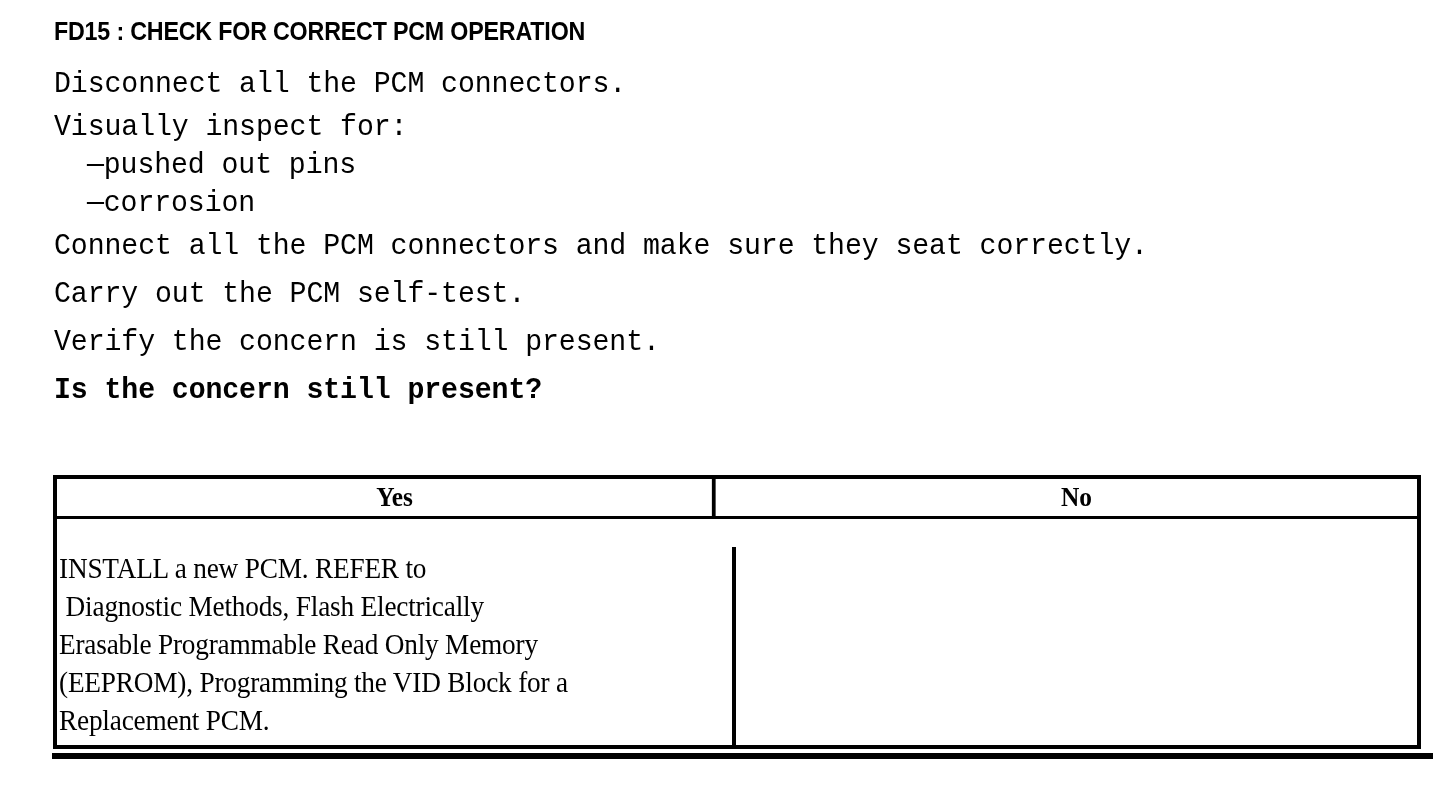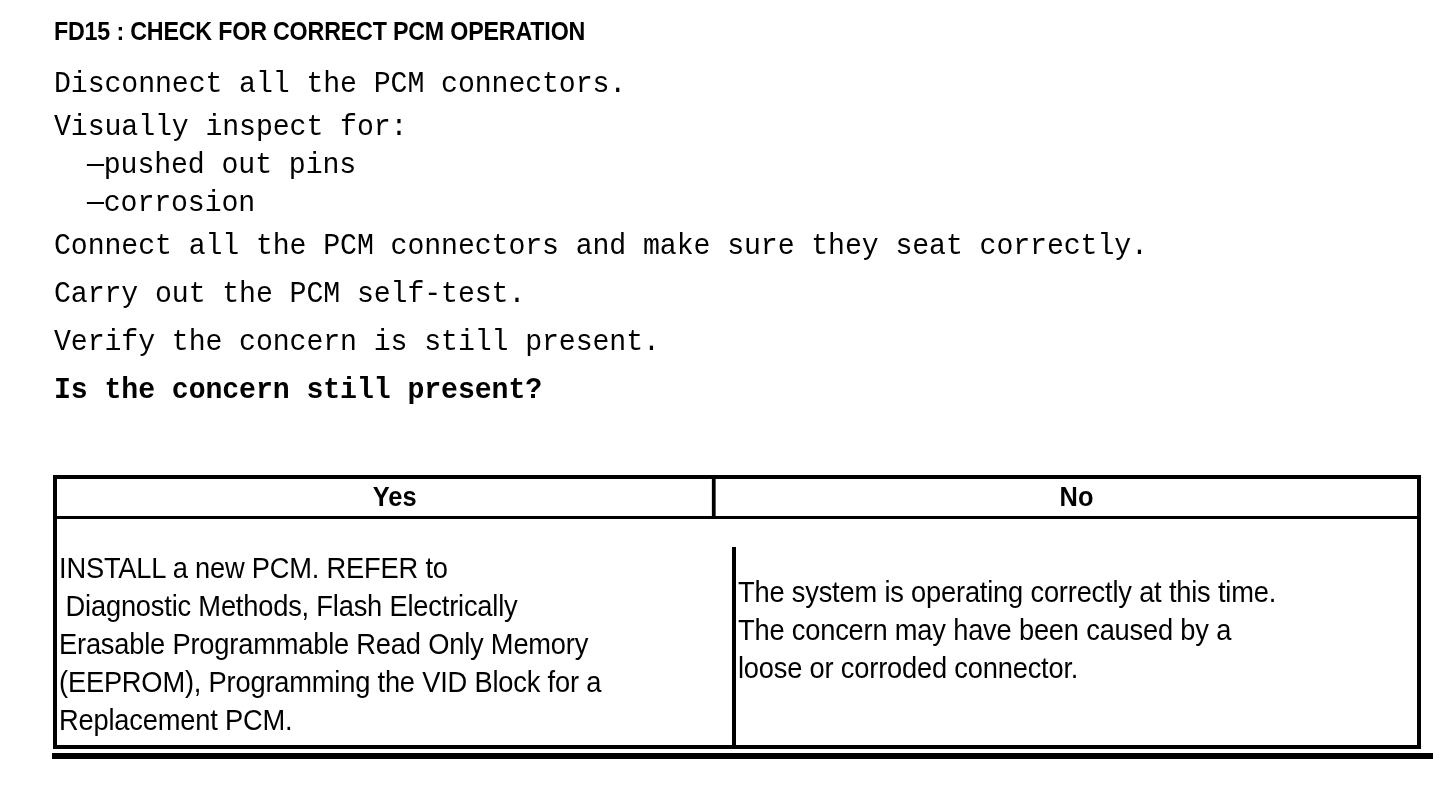--- a/index.html
+++ b/index.html
@@ -66,20 +66,21 @@
 
   
   .decision-table {
     position: absolute;
     left: 37px;
     top: 475px;
     width: 1368px;
     border: 4px solid #000;
     box-sizing: border-box;
     background: #fff;
+    font-family: Liberation Serif, serif;
   }
   .table-head {
     display: flex;
     border-bottom: 3px solid #000;
     height: 37px;
   }
   .table-head .th {
     font-size: 27px;
     font-weight: bold;
     text-align: center;
@@ -166,24 +167,19 @@
     <div class="table-body">
 
       <div class="cell cell-yes">
         <div class="cell-line">INSTALL a new PCM. REFER to</div>
         <div class="cell-line lead-space">Diagnostic Methods, Flash Electrically</div>
         <div class="cell-line">Erasable Programmable Read Only Memory</div>
         <div class="cell-line">(EEPROM), Programming the VID Block for a</div>
         <div class="cell-line">Replacement PCM.</div>
       </div>
 
-      <div class="cell cell-no">
-        <div class="cell-line">The system is operating correctly at this time.</div>
-        <div class="cell-line">The concern may have been caused by a</div>
-        <div class="cell-line">loose or corroded connector.</div>
-      </div>
 
     </div>
   </div>
 
   <div class="footer-rule"></div>
 
 </div>
 
 </body></html>

